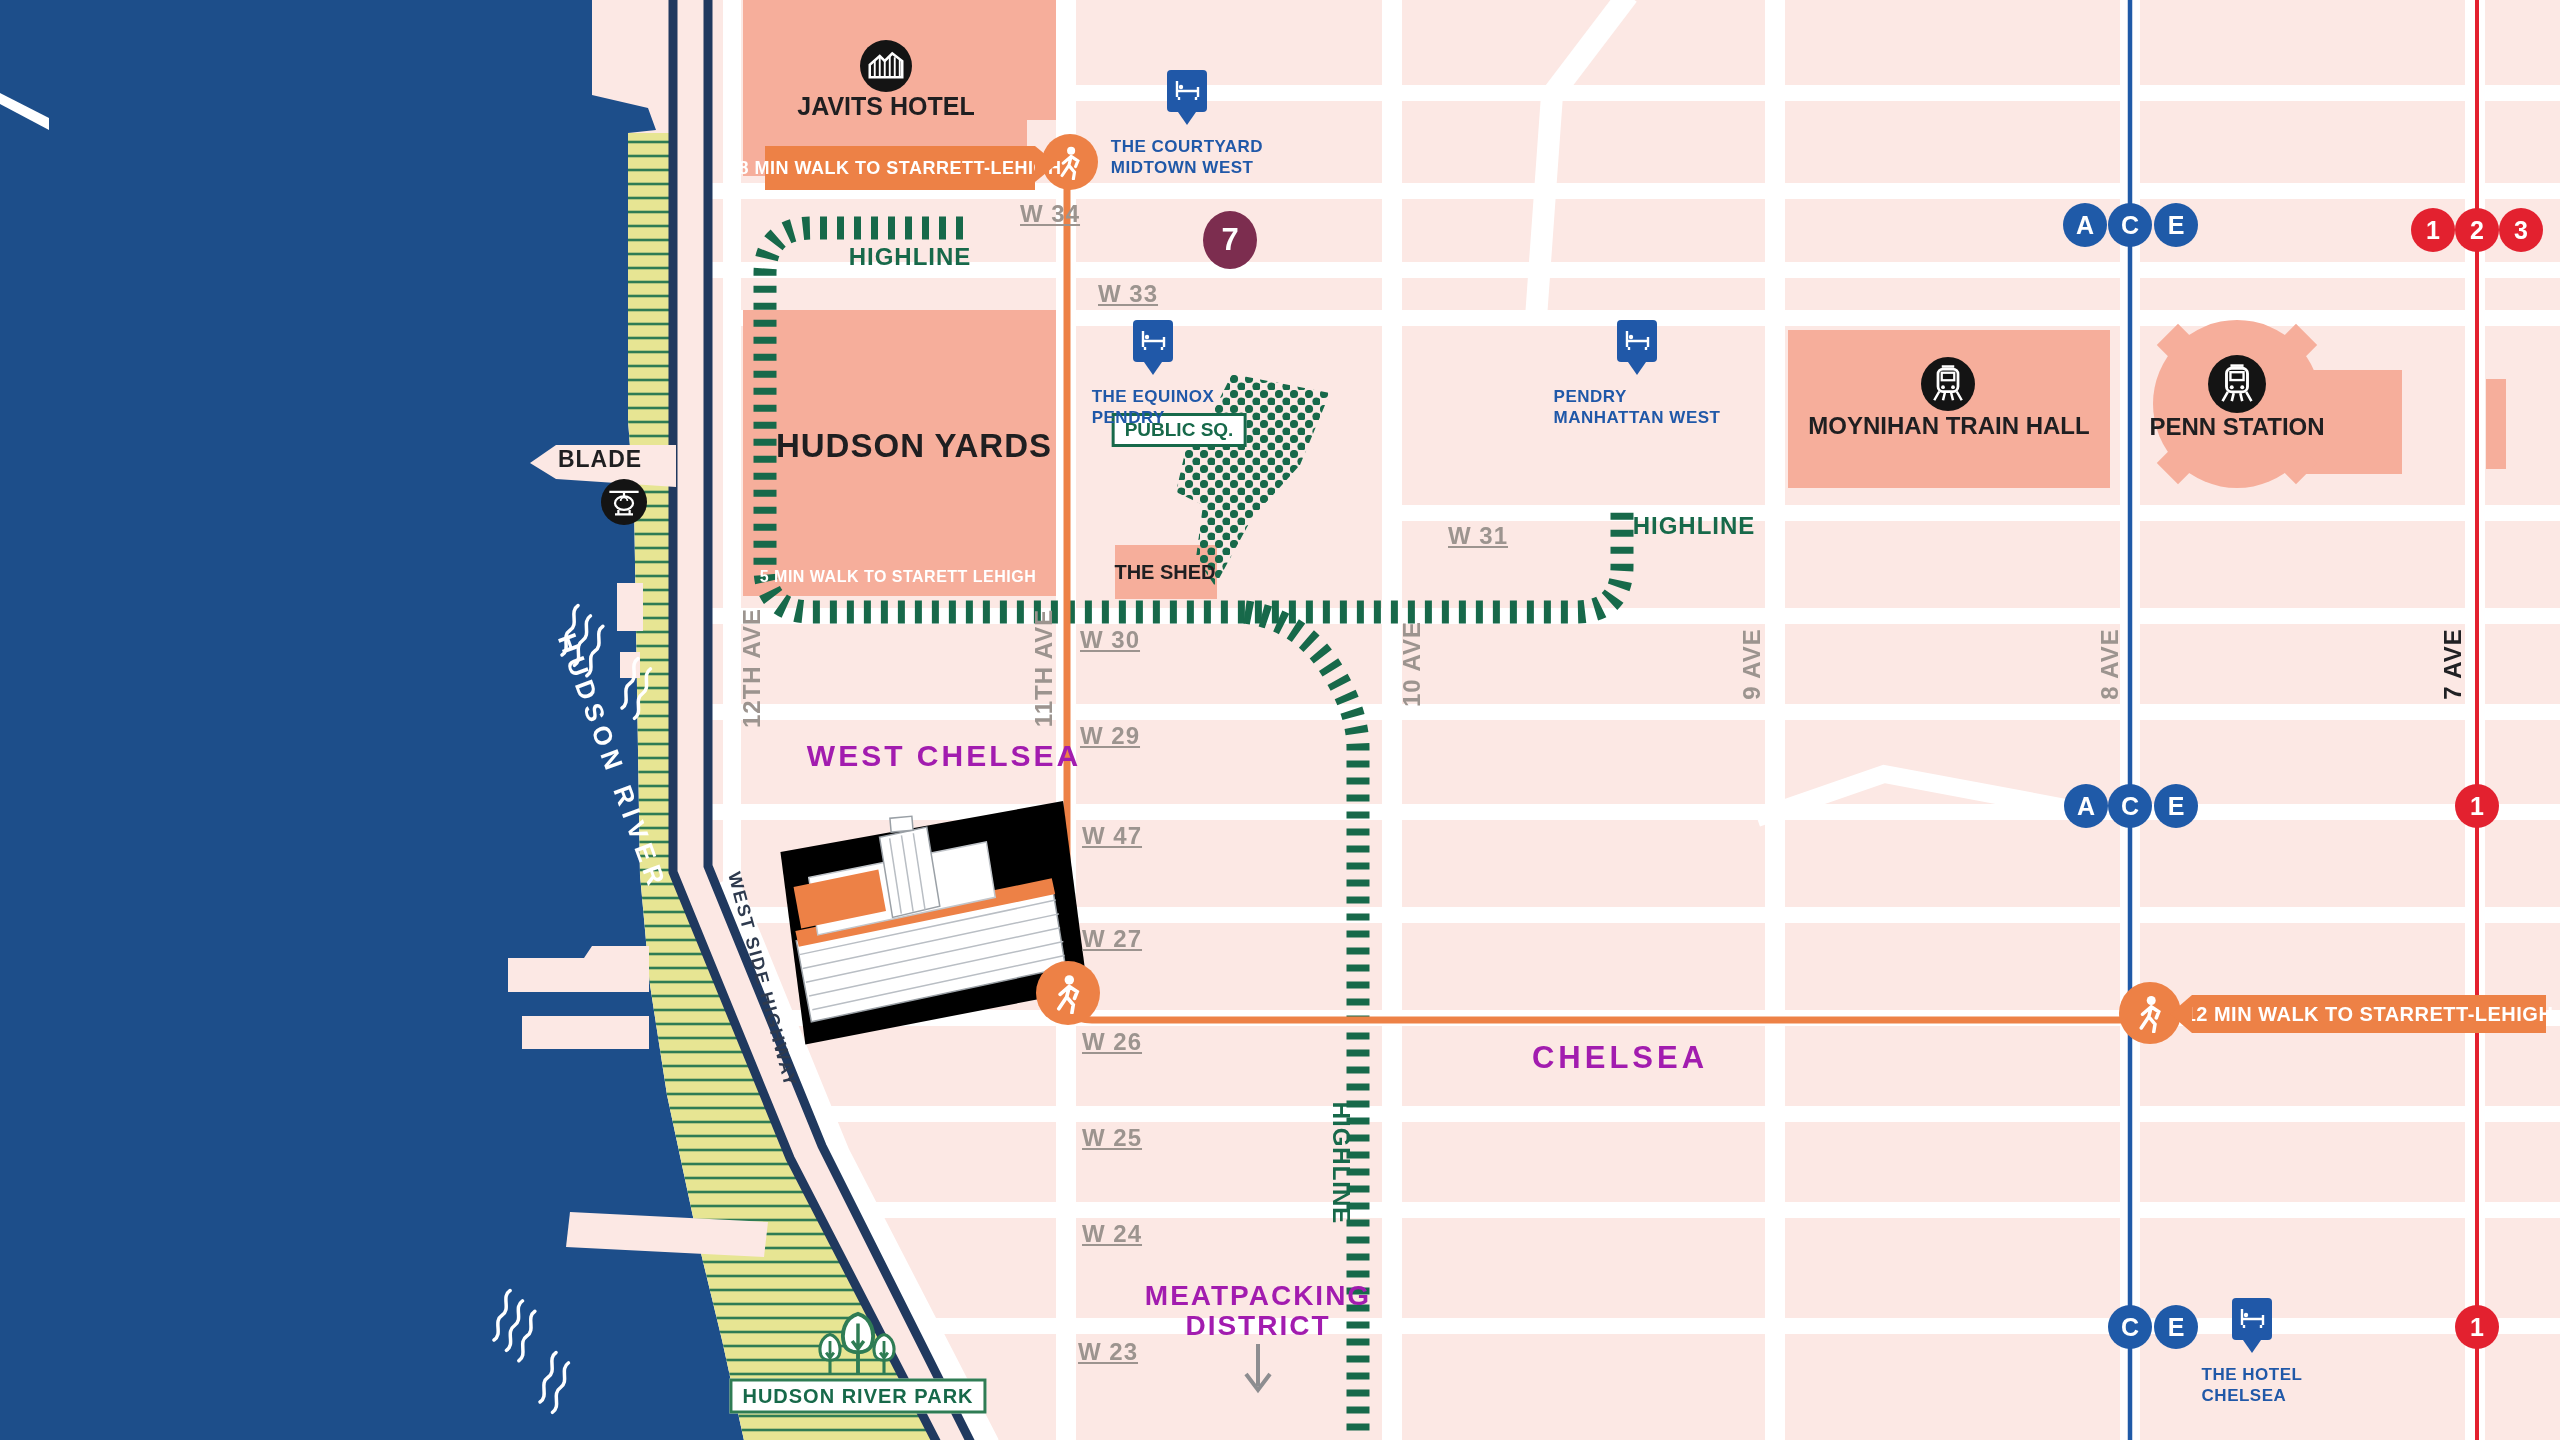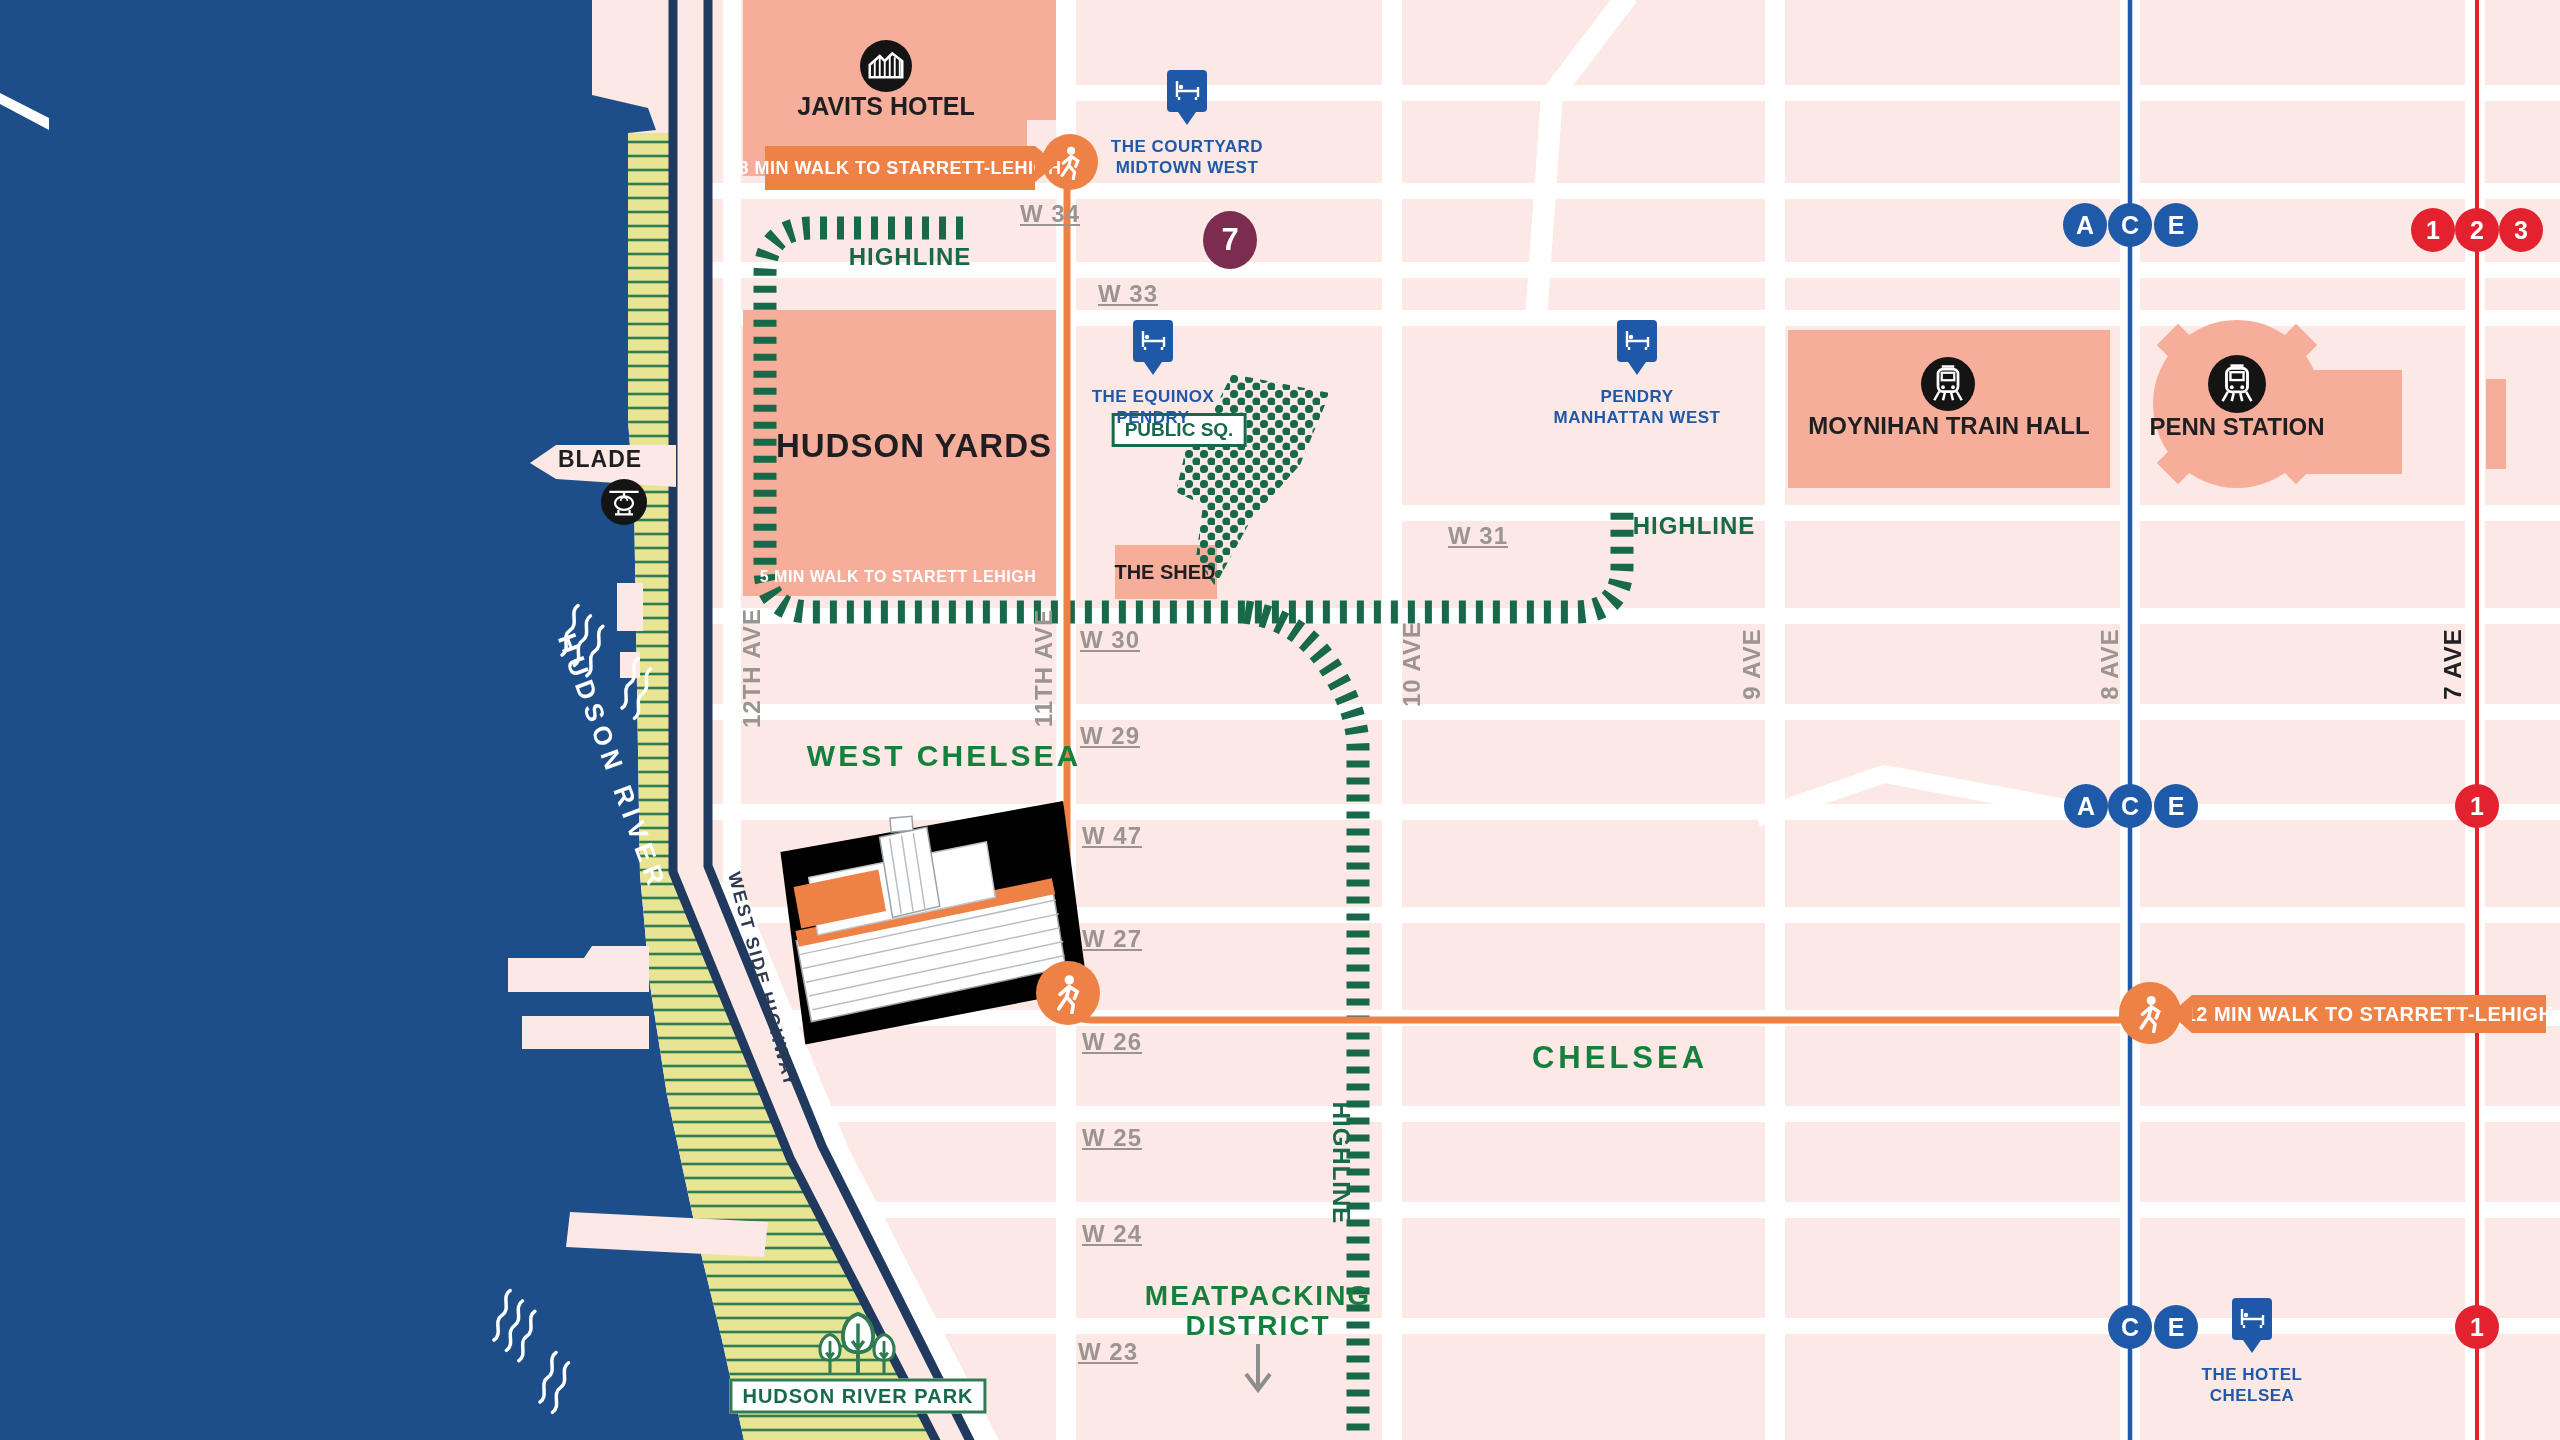--- a/index.html
+++ b/index.html
@@ -5,40 +5,40 @@
   html,body{margin:0;padding:0;background:#fff;}
   #map{position:relative;width:2560px;height:1440px;overflow:hidden;
        font-family:"Liberation Sans",sans-serif;font-weight:700;}
   #basesvg{position:absolute;left:0;top:0;}
   
   .ctr{position:absolute;transform:translate(-50%,-50%);white-space:nowrap;}
   .st{position:absolute;color:#9c948f;font-size:24px;letter-spacing:1px;white-space:nowrap;text-decoration:underline;}
   .av{position:absolute;color:#9c948f;font-size:24px;letter-spacing:1px;white-space:nowrap;
       transform:translate(-50%,-50%) rotate(-90deg);}
   .av.dark{color:#202124;}
-  .nbh{color:#15803d;}
+  .nbh{color:#a21caf;}
   .grn{color:#17694a;}
   .title{color:#1f1f21;}
   .rot90{transform:translate(-50%,-50%) rotate(90deg);}
   .greenbox{position:absolute;transform:translate(-50%,-50%);background:#fff;border:3px solid #17694a;
             color:#17694a;white-space:nowrap;padding:3px 10px;}
   
   .marker{position:absolute;width:44px;height:44px;border-radius:50%;color:#fff;
           display:flex;align-items:center;justify-content:center;font-size:25px;
           transform:translate(-50%,-50%);}
   .mblue{background:#1f5aa8;}
   .mred{background:#e3212f;}
   .m7{width:54px;height:58px;font-size:31px;background:#7c2d4f;}
   .blk{position:absolute;background:#141414;border-radius:50%;transform:translate(-50%,-50%);
        display:flex;align-items:center;justify-content:center;}
   .walk{position:absolute;border-radius:50%;background:#ed8146;transform:translate(-50%,-50%);
         display:flex;align-items:center;justify-content:center;}
   .pin{position:absolute;transform:translate(-50%,-100%);}
   .hotel{position:absolute;transform:translate(-50%,0);color:#2058a8;font-size:17px;
-         text-align:center;line-height:1.25;white-space:nowrap;letter-spacing:.5px;}
+         line-height:1.25;white-space:nowrap;letter-spacing:.5px;}
   .badge{position:absolute;background:#ed8146;color:#fff;display:flex;align-items:center;
          justify-content:center;white-space:nowrap;letter-spacing:.5px;}
   .tri{position:absolute;width:0;height:0;}
   .treewrap{position:absolute;transform:translate(-50%,-100%);}
 </style>
 </head>
 <body>
 
 <div id="map">
 

